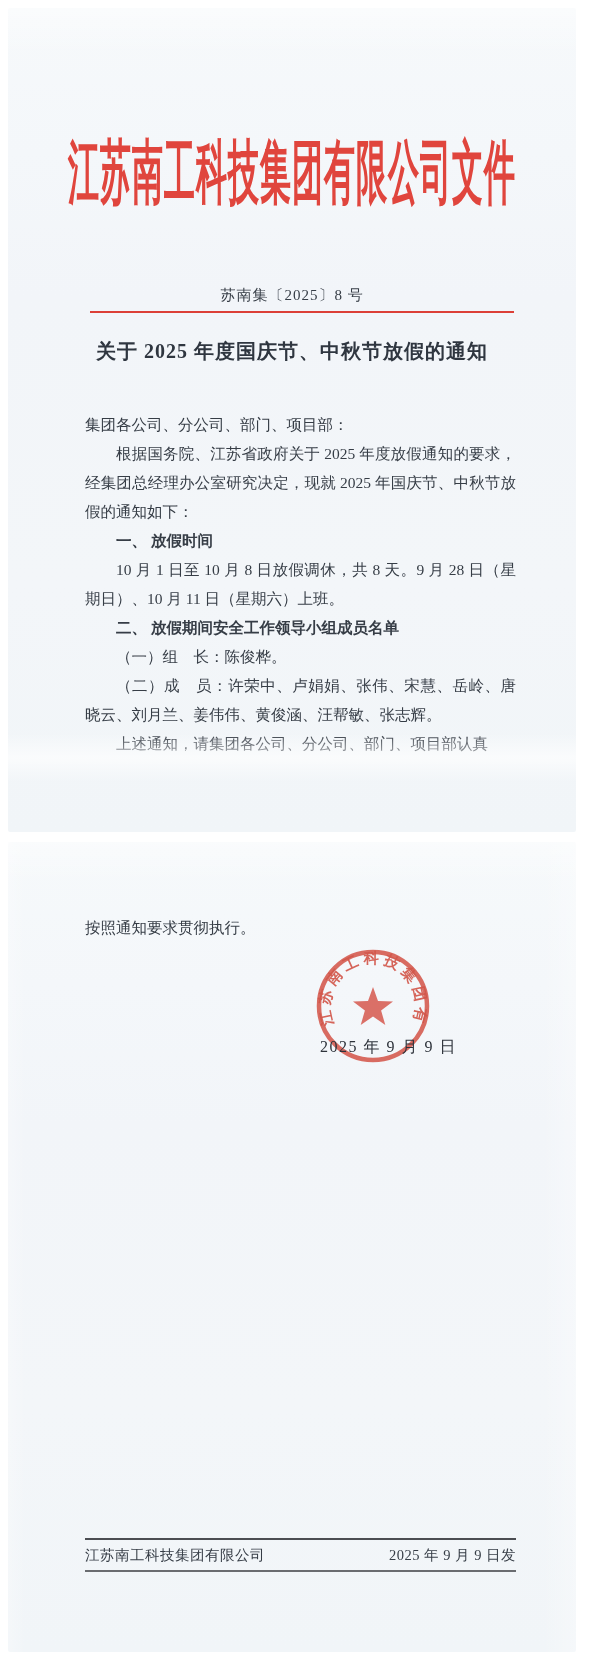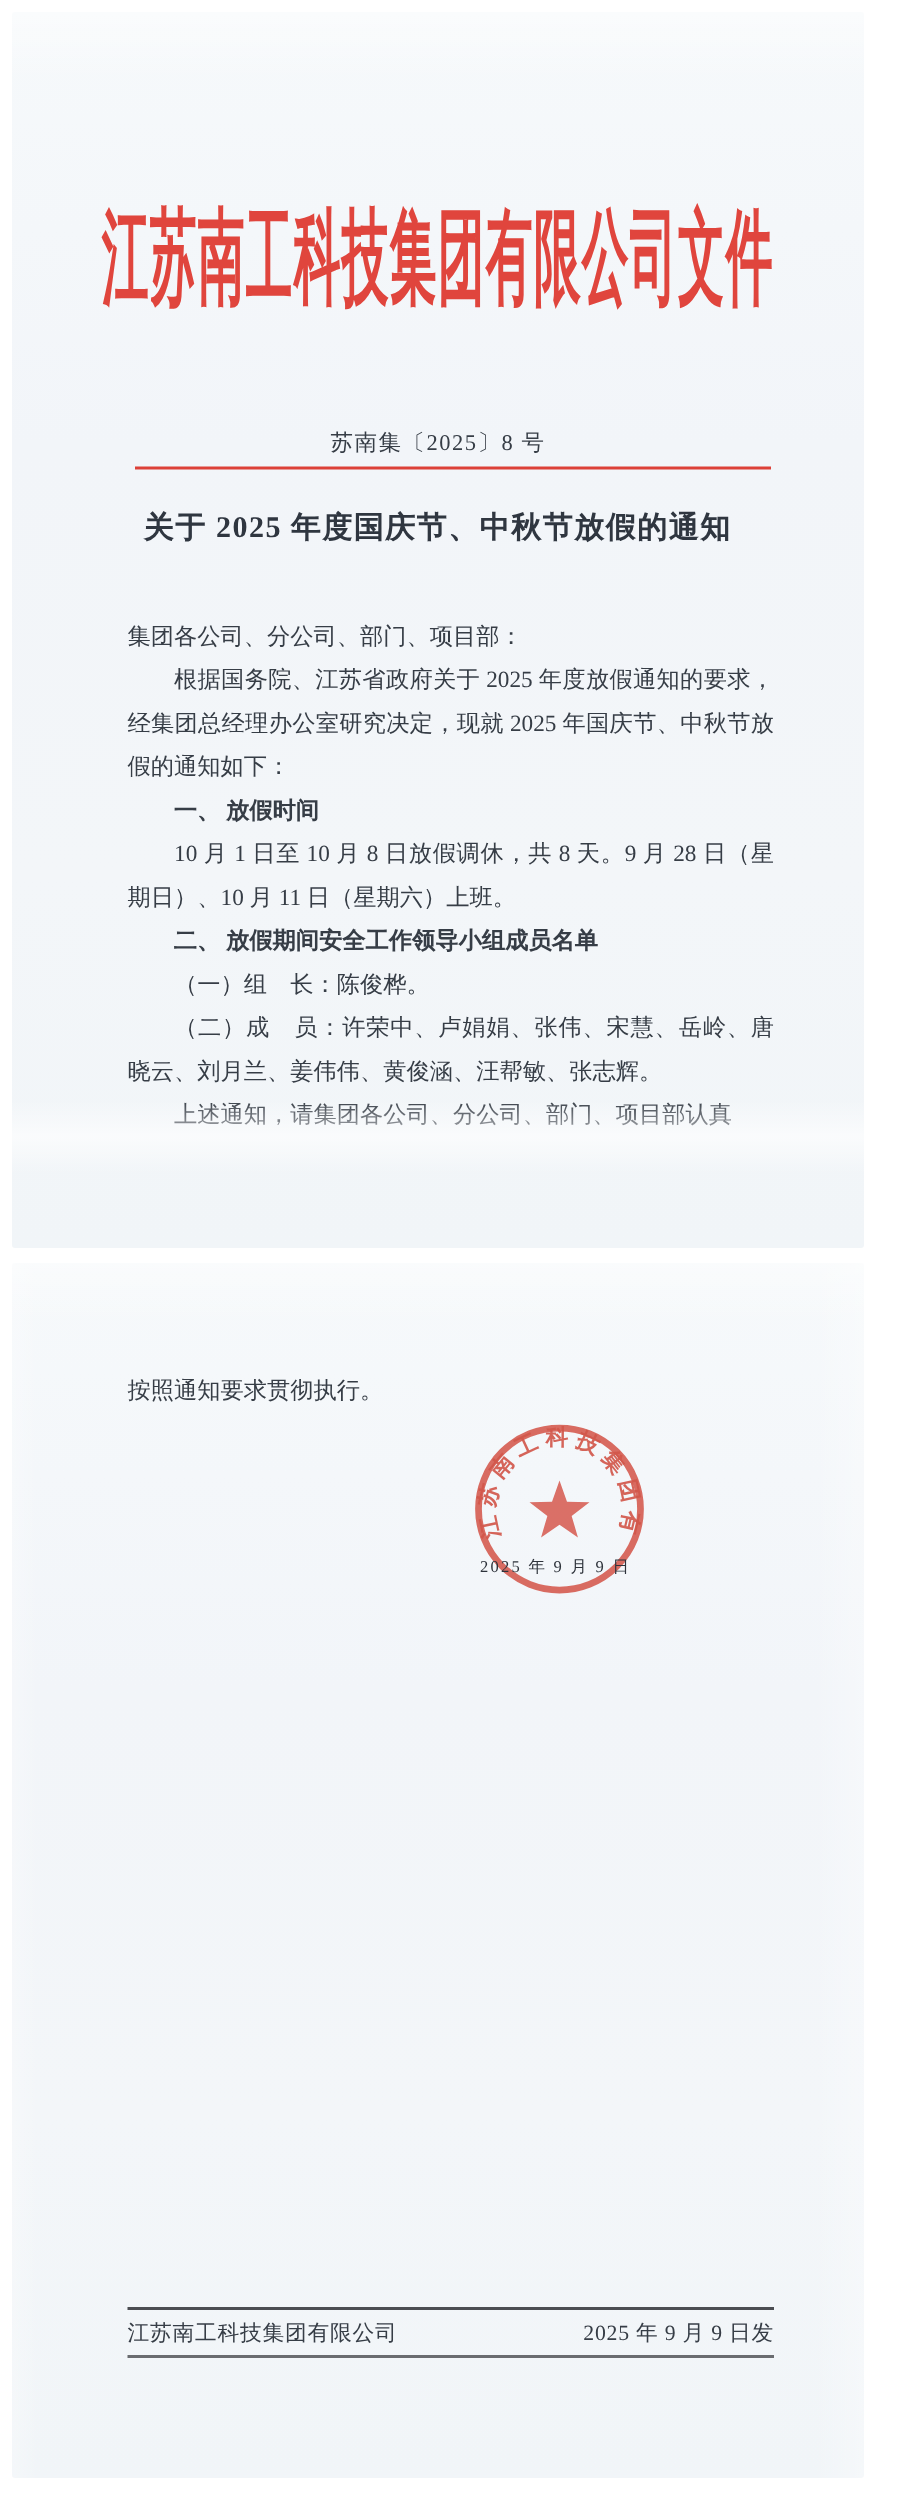--- a/index.html
+++ b/index.html
@@ -72,21 +72,21 @@
     position:absolute;top:71px;left:77px;width:431px;margin:0;
     font-size:15.5px;line-height:29px;color:#363d46;text-align:justify;
   }
   .seal{
     position:absolute;top:104px;left:305px;width:120px;height:120px;
     z-index:1;opacity:.92;
   }
   .seal svg{display:block;width:120px;height:120px;}
   .seal-date{
     position:absolute;top:195px;left:312px;z-index:2;
-    font-size:11px;color:#2e333b;letter-spacing:1.5px;white-space:nowrap;
+    font-size:16px;color:#2e333b;letter-spacing:1.5px;white-space:nowrap;
   }
   .footer{
     position:absolute;top:696px;left:77px;width:431px;
   }
   .footer-line-top{height:2px;background:#4b4d52;}
   .footer-row{
     display:flex;justify-content:space-between;align-items:center;
     height:30px;font-size:14.5px;color:#363d46;letter-spacing:.5px;
   }
   .footer-line-bottom{height:2px;background:#6a6c70;}

